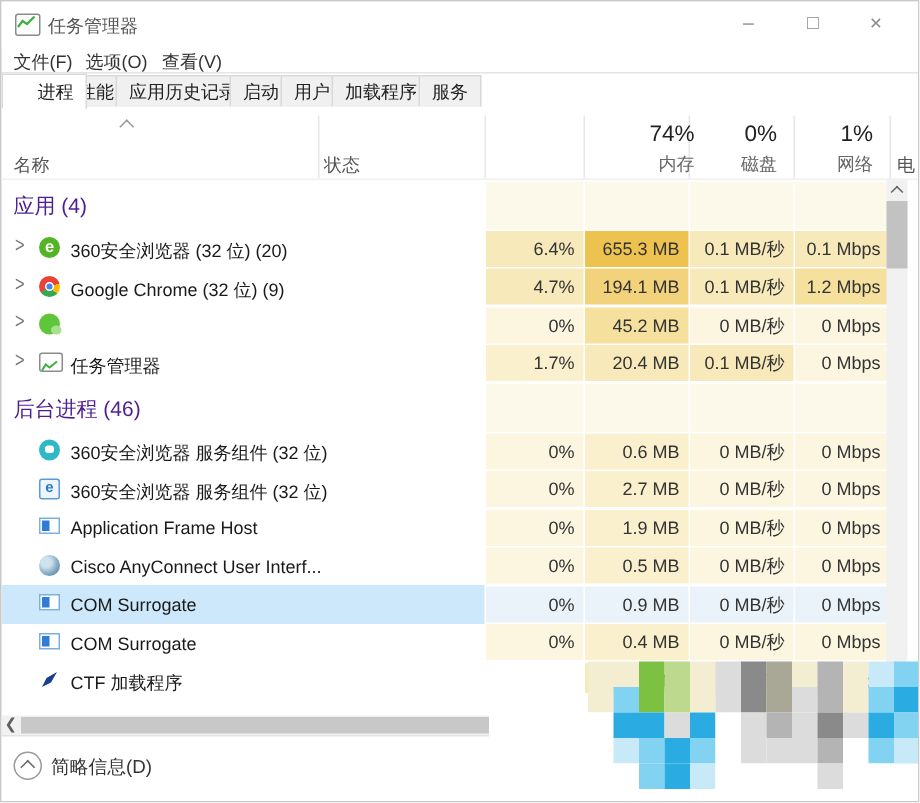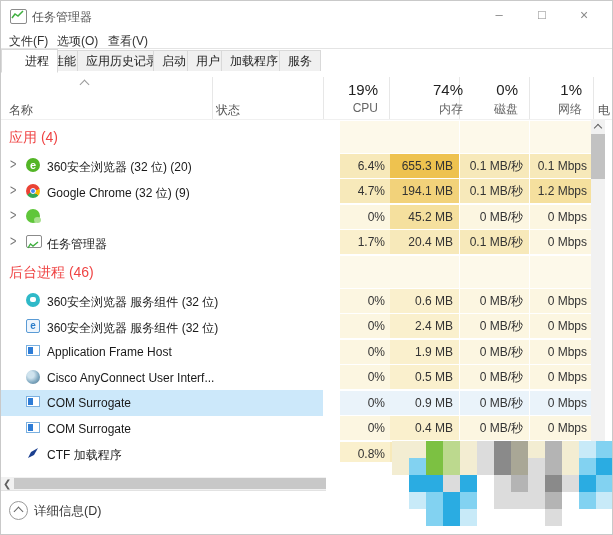--- a/index.html
+++ b/index.html
@@ -31,31 +31,31 @@
   .sort-caret{position:absolute;left:80px;top:8px;width:8px;height:8px;}
   .sort-caret i{position:absolute;left:0;top:2px;width:6px;height:6px;border-left:1px solid #9a9a9a;border-top:1px solid #9a9a9a;transform:rotate(45deg);}
   .h-stat{position:absolute;top:0;height:48px;text-align:right;}
   .h-stat .pct{position:absolute;right:6px;top:10px;font-size:15px;color:#222;}
   .h-stat .lbl{position:absolute;right:6px;top:30px;font-size:12px;color:#666;}
   .hs-cpu{left:323px;width:60px;} .hs-mem{left:404px;width:64px;} .hs-disk{left:459px;width:64px;} .hs-net{left:529px;width:58px;}
   .h-power{position:absolute;left:597px;top:31px;font-size:12px;color:#555;}
   
   .tbody{position:absolute;left:0;top:119px;width:592px;height:357px;overflow:hidden;}
   .group-row{position:relative;height:33px;}
-  .group-label{position:absolute;left:8px;top:9px;font-size:14px;color:#ef4444;}
+  .group-label{position:absolute;left:8px;top:9px;font-size:14px;color:#4c1d95;}
   .proc-row{position:relative;height:25.5px;}
   .proc-row.selected .name-area{background:#cce8fa;}
   .name-area{position:absolute;left:0;top:0;width:322px;height:25.5px;}
   .expander{position:absolute;left:9px;top:5px;font-size:11px;color:#777;transform:scaleY(1.3);}
   .ic{position:absolute;left:25px;top:5px;width:14px;height:14px;display:inline-block;}
   .pname{position:absolute;left:46px;top:6px;font-size:12px;color:#1a1a1a;white-space:nowrap;}
   .cell{position:absolute;top:0.5px;height:24px;line-height:24px;font-size:12px;color:#333;text-align:right;
     padding-right:6px;box-sizing:border-box;}
   .gcell{position:absolute;top:0.5px;height:32px;}
-  .c-cpu{left:339px;width:51px;} .c-mem{left:389px;width:69px;} .c-disk{left:459px;width:69px;} .c-net{left:529px;width:63px;}
+  .c-cpu{left:323px;width:65px;} .c-mem{left:389px;width:69px;} .c-disk{left:459px;width:69px;} .c-net{left:529px;width:63px;}
   .h0{background:#fcf6e1;} .h1{background:#faf0cd;} .h2{background:#f7e9ba;} .h3{background:#f5e09e;}
   .h4{background:#f2d27a;} .h5{background:#eec24f;} .he{background:#fdf9ea;}
   .proc-row.selected .cell{background:#eaf3fa;}
   
   .ic-360e{border-radius:50%;background:#53b526;color:#fff;font-size:11px;font-weight:bold;text-align:center;line-height:14px;}
   .ic-chrome{border-radius:50%;background:conic-gradient(from -45deg,#ea4335 0 33%,#fbbc05 33% 50%,#34a853 50% 78%,#ea4335 78%);}
   .ic-chrome::after{content:"";position:absolute;left:4px;top:4px;width:6px;height:6px;border-radius:50%;background:#4285f4;border:1px solid #fff;box-sizing:border-box;}
   .ic-wechat{border-radius:50%;background:#5fc63a;}
   .ic-wechat::after{content:"";position:absolute;right:-1px;bottom:0;width:7px;height:6px;border-radius:50%;background:#a8e08e;}
   .ic-taskmgr{border:1px solid #8b8b8b;border-radius:2px;height:11px;background:#fff;}
@@ -124,24 +124,20 @@
     <span class="hdiv hd2"></span>
     <span class="hdiv hd3"></span>
     <span class="hdiv hd4"></span>
     <span class="hdiv hd5"></span>
     <span class="hdiv hd6"></span>
     <span class="sort-caret">
         <i></i>
       </span>
     <span class="h-name">名称</span>
     <span class="h-status">状态</span>
-    <span class="h-stat hs-cpu">
-      <span class="pct">19%</span>
-      <span class="lbl">CPU</span>
-    </span>
     <span class="h-stat hs-mem">
       <span class="pct">74%</span>
       <span class="lbl">内存</span>
     </span>
     <span class="h-stat hs-disk">
       <span class="pct">0%</span>
       <span class="lbl">磁盘</span>
     </span>
     <span class="h-stat hs-net">
       <span class="pct">1%</span>
@@ -219,21 +215,21 @@
         <span class="cell c-mem h1">0.6 MB</span>
         <span class="cell c-disk h0">0 MB/秒</span>
         <span class="cell c-net h0">0 Mbps</span>
       </div>
       <div class="proc-row">
         <span class="name-area">
           <span class="ic ic-svc2">e</span>
           <span class="pname">360安全浏览器 服务组件 (32 位)</span>
         </span>
         <span class="cell c-cpu h0">0%</span>
-        <span class="cell c-mem h1">2.4 MB</span>
+        <span class="cell c-mem h1">2.7 MB</span>
         <span class="cell c-disk h0">0 MB/秒</span>
         <span class="cell c-net h0">0 Mbps</span>
       </div>
       <div class="proc-row">
         <span class="name-area">
           <span class="ic ic-winframe"></span>
           <span class="pname">Application Frame Host</span>
         </span>
         <span class="cell c-cpu h0">0%</span>
         <span class="cell c-mem h1">1.9 MB</span>
@@ -268,21 +264,20 @@
         <span class="cell c-cpu h0">0%</span>
         <span class="cell c-mem h1">0.4 MB</span>
         <span class="cell c-disk h0">0 MB/秒</span>
         <span class="cell c-net h0">0 Mbps</span>
       </div>
       <div class="proc-row">
         <span class="name-area">
           <span class="ic ic-pen"></span>
           <span class="pname">CTF 加载程序</span>
         </span>
-        <span class="cell c-cpu h1">0.8%</span>
         <span class="cell c-mem h2">10.4 MB</span>
         <span class="cell c-disk h1">0 MB/秒</span>
         <span class="cell c-net h0">0 Mbps</span>
       </div>
     </div>
 
   <div class="vscroll">
     <span class="vs-up">
         <i></i>
       </span>
@@ -292,21 +287,21 @@
   <div class="hscroll">
     <span class="hs-left">❮</span>
     <span class="hs-thumb"></span>
   </div>
 
   <div class="footer">
     <span class="detail-toggle">
       <span class="circ-chev">
           <i></i>
         </span>
-      <span class="detail-label">详细信息(D)</span>
+      <span class="detail-label">简略信息(D)</span>
     </span>
   </div>
 
   <div class="wm-box"></div>
   <div class="wm-grid" id="wm">
       <div class="wm-px" style="left: 51px; top: 0px; background: rgb(243, 237, 210);"></div>
       <div class="wm-px" style="left: 68px; top: 0px; background: rgb(243, 237, 210);"></div>
       <div class="wm-px" style="left: 85px; top: 0px; background: rgb(124, 193, 66);"></div>
       <div class="wm-px" style="left: 102px; top: 0px; background: rgb(188, 217, 142);"></div>
       <div class="wm-px" style="left: 119px; top: 0px; background: rgb(243, 237, 210);"></div>

